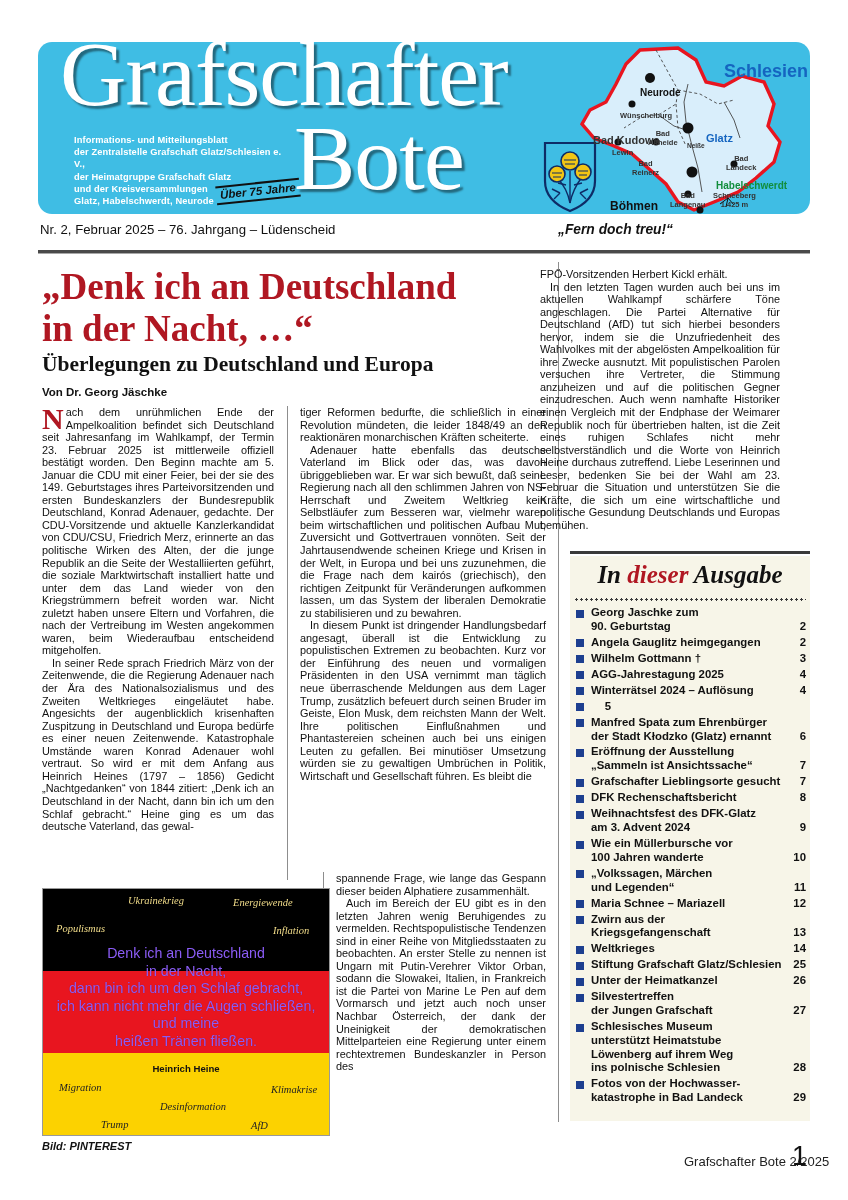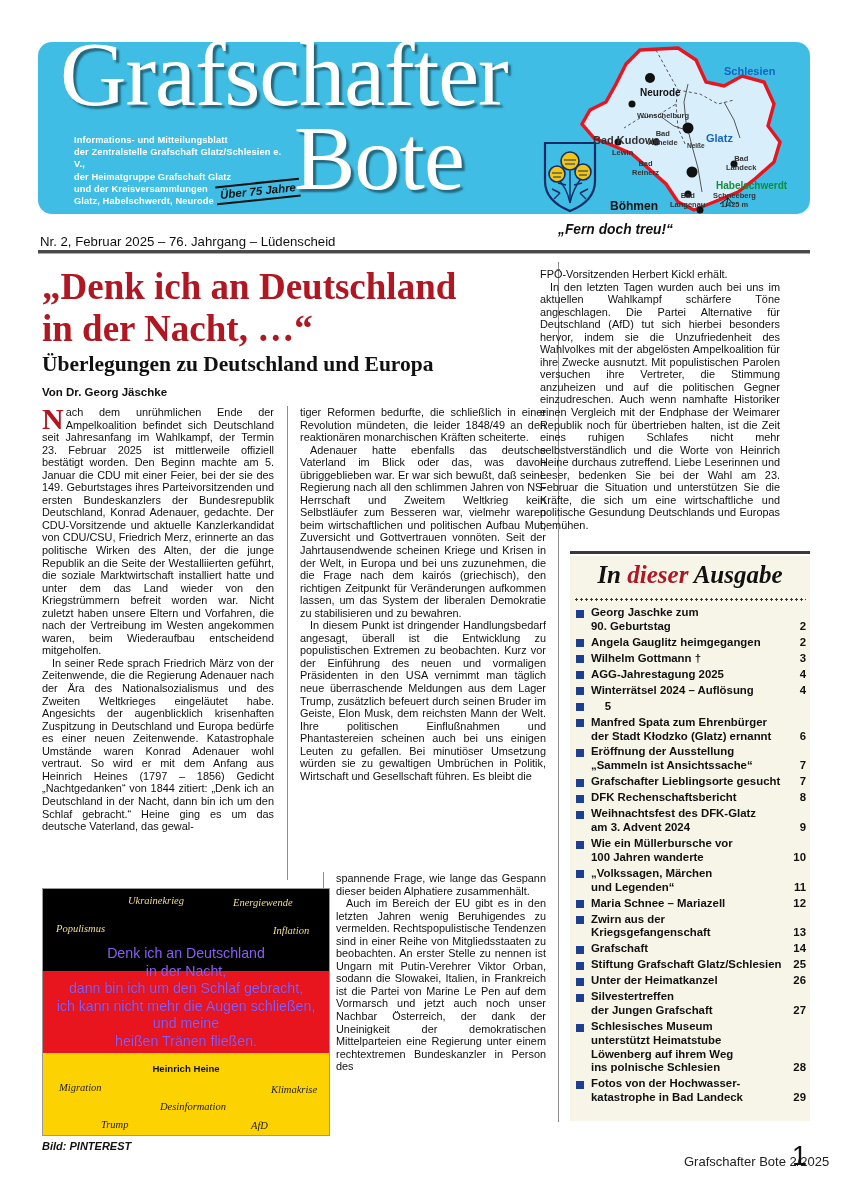--- a/index.html
+++ b/index.html
@@ -54,21 +54,21 @@
   .emblem { position: absolute; left: 504px; top: 99px; width: 56px; height: 72px; }
 
   
   .mapwrap { position: absolute; right: 0px; top: 0px; width: 282px; height: 172px; }
   .maplbl { position: absolute; font-weight: 700; pointer-events: none; }
 
   
   .issueline {
     position: absolute; left: 38px; top: 222px; width: 772px; height: 26px;
   }
-  .issue-left { position: absolute; left: 2px; top: 12px; font-size: 13.2px; color: #111; font-weight: 400; }
+  .issue-left { position: absolute; left: 2px; top: 0; font-size: 13.2px; color: #111; font-weight: 400; }
   .issue-right { position: absolute; left: 520px; top: 0; font-size: 13.8px; color: #111; font-weight: 700; font-style: italic; }
   .rule-thick {
     position: absolute; left: 38px; top: 250px; width: 772px;
     height: 3px; background: #4a4a4a;
   }
   .rule-thick::after {
     content:""; position:absolute; left:0; top:3px; width:100%; height:1px; background:#a8a8a8;
   }
 
   
@@ -259,23 +259,23 @@
         <circle cx="206" cy="122" r="3.5" fill="#111"></circle>
         <circle cx="164" cy="130" r="5.5" fill="#111"></circle>
         <circle cx="160" cy="152" r="3.5" fill="#111"></circle>
         <circle cx="172" cy="168" r="3.5" fill="#111"></circle>
 
         <g stroke="#111" stroke-width="1" fill="none">
           <path d="M200 156 l-8 6 M200 156 l-2 9 M200 156 l6 7"></path>
         </g>
       </svg>
       <div id="map-labels">
-          <div class="maplbl" style="left: 196px; top: 22px; font-size: 11px; color: rgb(21, 101, 192); line-height: 14px; white-space: pre-line; text-align: right;">Schlesien</div>
+          <div class="maplbl" style="left: 196px; top: 22px; font-size: 18px; color: rgb(21, 101, 192); line-height: 14px; white-space: pre-line; text-align: right;">Schlesien</div>
           <div class="maplbl" style="left: 112px; top: 45px; font-size: 10px; color: rgb(17, 17, 17); line-height: 11px; white-space: pre-line; text-align: left;">Neurode</div>
-          <div class="maplbl" style="left: 109px; top: 70px; font-size: 7.5px; color: rgb(51, 51, 51); line-height: 8.5px; white-space: pre-line; text-align: center;">Wünschelburg</div>
+          <div class="maplbl" style="left: 92px; top: 70px; font-size: 7.5px; color: rgb(51, 51, 51); line-height: 8.5px; white-space: pre-line; text-align: center;">Wünschelburg</div>
           <div class="maplbl" style="left: 65px; top: 94px; font-size: 11px; color: rgb(51, 51, 51); line-height: 8.5px; white-space: pre-line; text-align: center;">Bad Kudowa</div>
           <div class="maplbl" style="left: 120px; top: 88px; font-size: 7.5px; color: rgb(51, 51, 51); line-height: 8.5px; white-space: pre-line; text-align: center;">Bad
 Altheide</div>
           <div class="maplbl" style="left: 84px; top: 107px; font-size: 7.5px; color: rgb(51, 51, 51); line-height: 8.5px; white-space: pre-line; text-align: center;">Lewin</div>
           <div class="maplbl" style="left: 178px; top: 90px; font-size: 11px; color: rgb(21, 101, 192); line-height: 12px; white-space: pre-line; text-align: right;">Glatz</div>
           <div class="maplbl" style="left: 159px; top: 100px; font-size: 6.5px; color: rgb(51, 51, 51); line-height: 7.5px; white-space: pre-line; text-align: center;">Neiße</div>
           <div class="maplbl" style="left: 104px; top: 118px; font-size: 7.5px; color: rgb(51, 51, 51); line-height: 8.5px; white-space: pre-line; text-align: center;">Bad
 Reinerz</div>
           <div class="maplbl" style="left: 198px; top: 113px; font-size: 7.5px; color: rgb(51, 51, 51); line-height: 8.5px; white-space: pre-line; text-align: center;">Bad
 Landeck</div>
@@ -428,21 +428,21 @@
           <span class="toc-page">12</span>
         </div>
         <div class="toc-item">
           <span class="toc-bullet" style="background: rgb(29, 63, 143);"></span>
           <span class="toc-label">Zwirn aus der
 Kriegsgefangenschaft</span>
           <span class="toc-page">13</span>
         </div>
         <div class="toc-item">
           <span class="toc-bullet" style="background: rgb(29, 63, 143);"></span>
-          <span class="toc-label">Grafschaft</span>
+          <span class="toc-label">Weltkrieges</span>
           <span class="toc-page">14</span>
         </div>
         <div class="toc-item">
           <span class="toc-bullet" style="background: rgb(29, 63, 143);"></span>
           <span class="toc-label">Stiftung Grafschaft Glatz/Schlesien</span>
           <span class="toc-page">25</span>
         </div>
         <div class="toc-item">
           <span class="toc-bullet" style="background: rgb(29, 63, 143);"></span>
           <span class="toc-label">Unter der Heimatkanzel</span>

